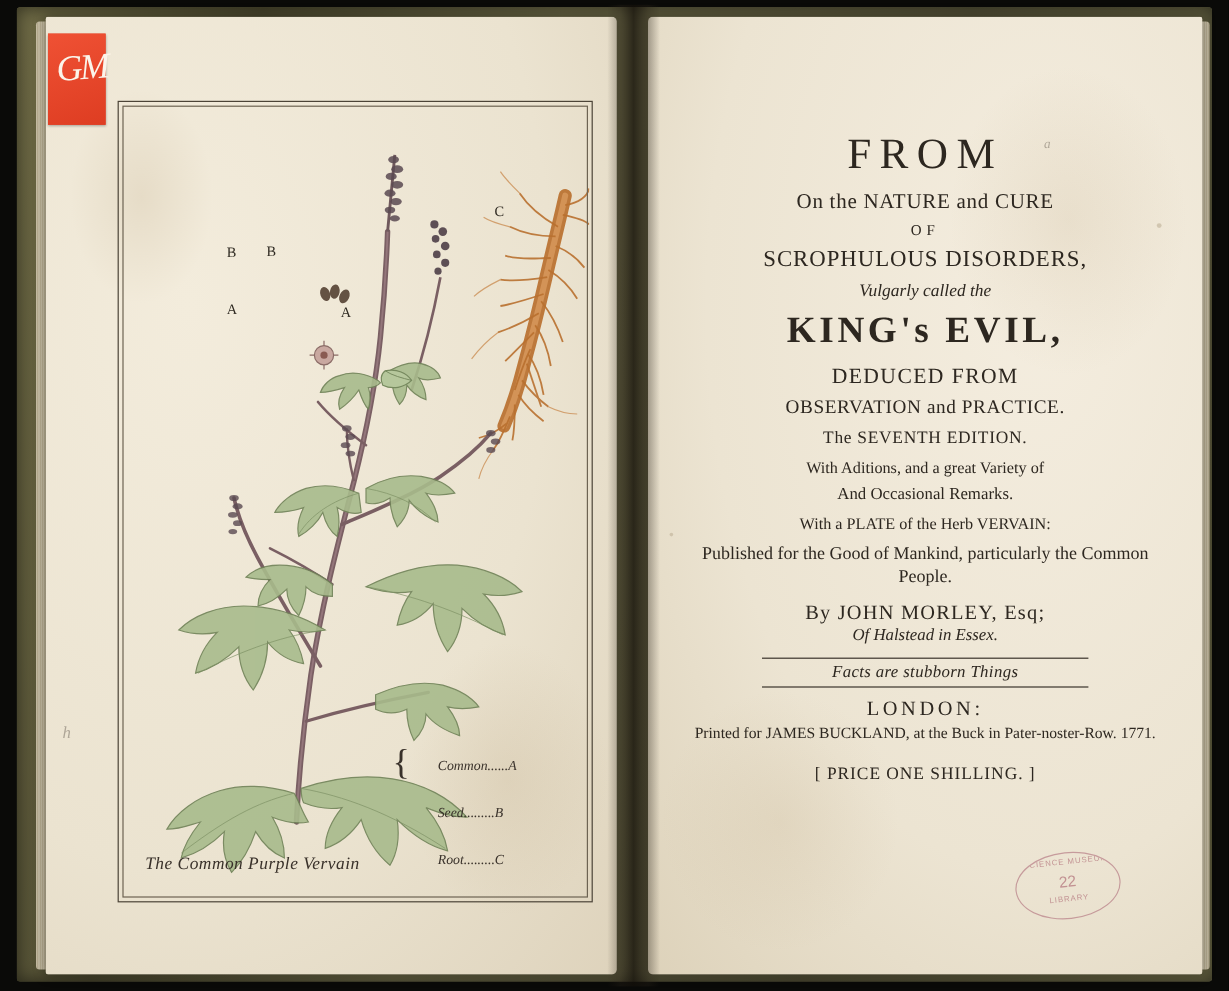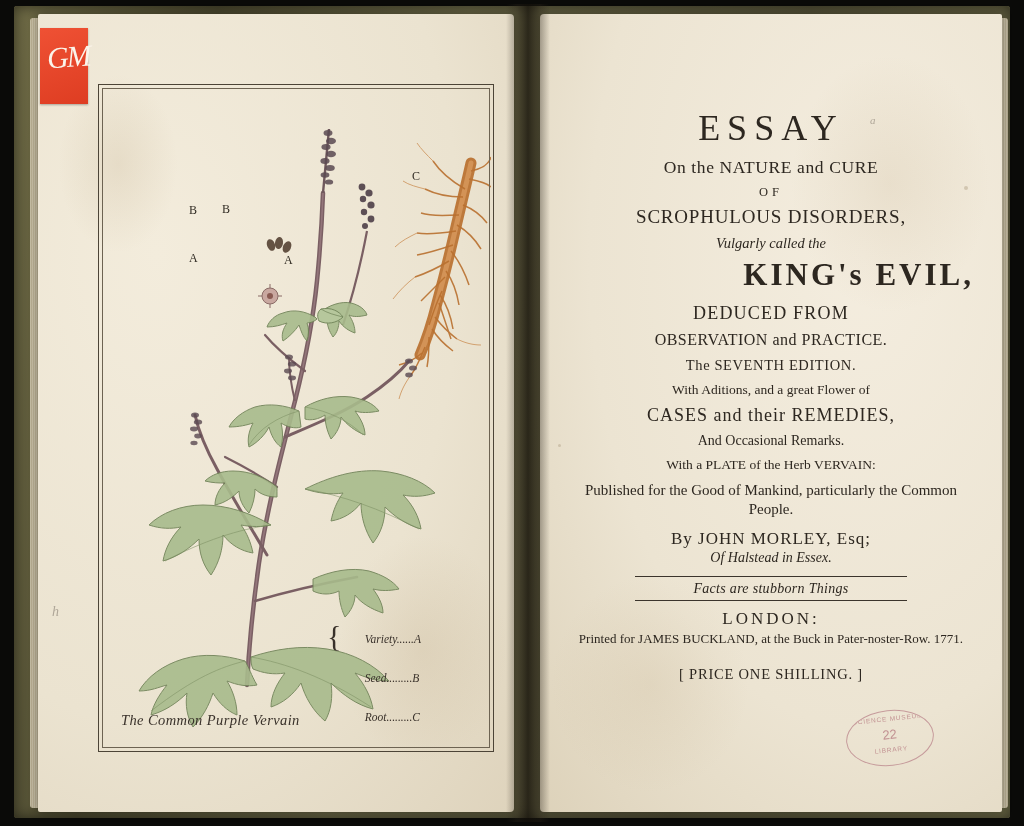--- a/index.html
+++ b/index.html
@@ -196,21 +196,21 @@
     margin: 0 0 4px 0;
     line-height: 1.12;
   }
   .sc { font-variant: small-caps; }
   .t-an      { font-size: 13px; letter-spacing: 3px; margin-bottom: 2px; }
   .t-essay   { font-size: 36px; letter-spacing: 7px; margin: 2px 0 10px; }
   .t-nature  { font-size: 17.5px; letter-spacing: .6px; margin-bottom: 7px; }
   .t-of      { font-size: 12.5px; letter-spacing: 4px; margin-bottom: 7px; text-align: center; }
   .t-scroph  { font-size: 19px; letter-spacing: .8px; margin-bottom: 8px; }
   .t-vulg    { font-size: 14.5px; font-style: italic; margin-bottom: 7px; }
-  .t-kings   { font-size: 31px; letter-spacing: 3px; margin: 4px 0 10px; font-weight: 600; text-align: right;}
+  .t-kings   { font-size: 31px; letter-spacing: 3px; margin: 4px 0 10px; font-weight: 600;}
   .t-deduced { font-size: 18px; letter-spacing: 1.2px; margin-bottom: 8px; }
   .t-observ  { font-size: 16px; letter-spacing: .5px; margin-bottom: 8px; }
   .t-seventh { font-size: 14.5px; letter-spacing: .6px; margin-bottom: 9px; }
   .t-additions { font-size: 13.5px; margin-bottom: 7px; }
   .t-cases   { font-size: 18px; letter-spacing: 1px; margin-bottom: 8px; }
   .t-occas   { font-size: 14px; margin-bottom: 9px; }
   .t-plate   { font-size: 13.5px; margin-bottom: 9px; }
   .t-pub     { font-size: 15px; line-height: 1.25; margin-bottom: 10px; }
   .t-by      { font-size: 17px; letter-spacing: 1px; margin-bottom: 2px; }
   .t-of-hal  { font-size: 14px; font-style: italic; margin-bottom: 10px; }
@@ -464,21 +464,21 @@
       <span class="fig-label" style="top:118px;left:90px;">B</span>
       <span class="fig-label" style="top:117px;left:123px;">B</span>
       <span class="fig-label" style="top:166px;left:90px;">A</span>
       <span class="fig-label" style="top:168px;left:185px;">A</span>
 
       <div class="plate-caption">The Common Purple Vervain</div>
 
       <div class="legend">
         <span class="brace">{</span>
         <div class="legend-row">
-          <span>Variety</span><span>......</span><span>A</span>
+          <span>Common</span><span>......</span><span>A</span>
         </div>
         <div class="legend-row">
           <span>Seed</span><span>.........</span><span>B</span>
         </div>
         <div class="legend-row">
           <span>Root</span><span>.........</span><span>C</span>
         </div>
       </div>
     </div>
   </div>
@@ -486,31 +486,30 @@
   <div class="page page-right">
 
     <div class="stain" style="top:40px;left:250px;width:200px;height:260px;background:radial-gradient(ellipse,rgba(188,166,128,.18),rgba(188,166,128,0) 70%);"></div>
     <div class="stain" style="top:560px;left:10px;width:200px;height:220px;background:radial-gradient(ellipse,rgba(188,166,128,.16),rgba(188,166,128,0) 70%);"></div>
     <div class="specks" style="top:172px;left:424px;width:4px;height:4px;"></div>
     <div class="specks" style="top:430px;left:18px;width:3px;height:3px;"></div>
 
     <span class="pencil" style="top:100px;left:330px;font-size:11px;">a</span>
 
     <div class="title-block">
-      <span class="tl t-essay">ESSAY</span>
+      <span class="tl t-essay">FROM</span>
       <span class="tl t-nature">On the NATURE and CURE</span>
       <span class="tl t-of">OF</span>
       <span class="tl t-scroph">SCROPHULOUS DISORDERS,</span>
       <span class="tl t-vulg">Vulgarly called the</span>
       <span class="tl t-kings">KING's EVIL,</span>
       <span class="tl t-deduced">DEDUCED FROM</span>
       <span class="tl t-observ">OBSERVATION and PRACTICE.</span>
       <span class="tl t-seventh">The SEVENTH EDITION.</span>
-      <span class="tl t-additions">With Aditions, and a great Flower of</span>
-      <span class="tl t-cases">CASES and their REMEDIES,</span>
+      <span class="tl t-additions">With Aditions, and a great Variety of</span>
       <span class="tl t-occas">And Occasional Remarks.</span>
       <span class="tl t-plate">With a PLATE of the Herb VERVAIN:</span>
       <span class="tl t-pub">Published for the Good of Mankind, particularly the Common People.</span>
       <span class="tl t-by">By JOHN MORLEY, Esq;</span>
       <span class="tl t-of-hal">Of Halstead in Essex.</span>
 
       <div class="rule"></div>
       <span class="tl t-facts">Facts are stubborn Things</span>
       <div class="rule thin"></div>
 

